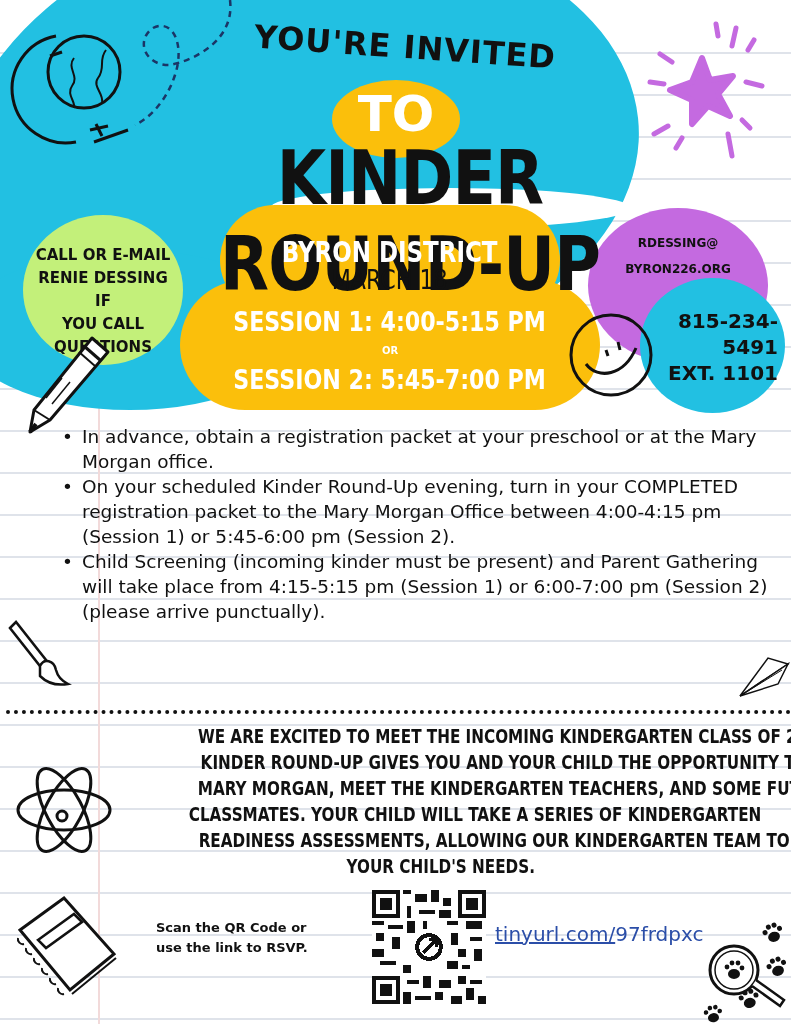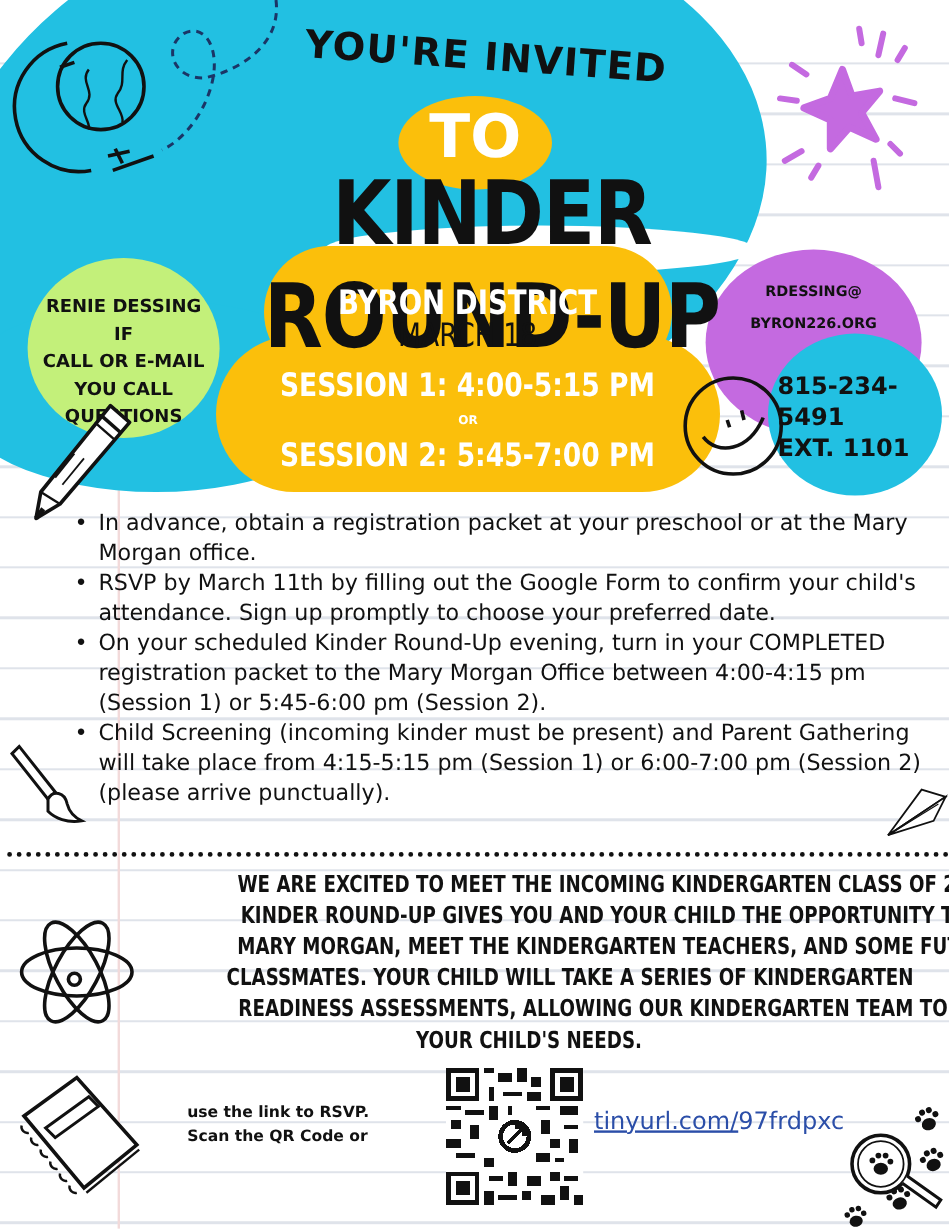--- a/index.html
+++ b/index.html
@@ -103,21 +103,21 @@
 
   .call-text {
     position: absolute; left: 28px; top: 244px; width: 150px; text-align: center;
     font-size: 15px; font-weight: bold; line-height: 23px; color: #111;
   }
   .email-text {
     position: absolute; left: 598px; top: 230px; width: 160px; text-align: center;
     font-size: 12px; font-weight: bold; line-height: 26px; color: #111;
   }
   .phone-text {
-    position: absolute; left: 648px; top: 308px; width: 130px; text-align: left;
+    position: absolute; left: 648px; top: 308px; width: 130px; text-align: right;
     font-size: 20px; font-weight: bold; line-height: 26px; color: #111;
   }
 
   .bullets {
     position: absolute; left: 60px; top: 424px; width: 720px;
     list-style: none; font-size: 18.5px; line-height: 25px; color: #111;
   }
   .bullets li { position: relative; padding-left: 22px; }
   .bullets li::before {
     content: "•"; position: absolute; left: 2px; top: 0;
@@ -202,22 +202,22 @@
 <div class="to-text">TO</div>
 <div class="title"><span>KINDER ROUND-UP</span></div>
 
 <div class="district"><span class="sx">BYRON DISTRICT</span></div>
 <div class="date"><span class="sx">MARCH 18</span></div>
 <div class="session1"><span class="sx">SESSION 1: 4:00-5:15 PM</span></div>
 <div class="or-text">OR</div>
 <div class="session2"><span class="sx">SESSION 2: 5:45-7:00 PM</span></div>
 
 <div class="call-text">
+  <div>CALL OR E-MAIL</div>
   <div>RENIE DESSING IF</div>
-  <div>CALL OR E-MAIL</div>
   <div>YOU CALL</div>
   <div>QUESTIONS</div>
 </div>
 <div class="email-text">
   <div>RDESSING@</div>
   <div>BYRON226.ORG</div>
 </div>
 <div class="phone-text">
   <div>815-234-</div>
   <div>5491</div>
@@ -236,21 +236,20 @@
   <line x1="62" y1="14" x2="78" y2="28" stroke="#111" stroke-width="3"></line>
   <line x1="57" y1="20" x2="73" y2="34" stroke="#111" stroke-width="2"></line>
   <line x1="12" y1="78" x2="28" y2="88" stroke="#111" stroke-width="2"></line>
   <line x1="40" y1="46" x2="24" y2="66" stroke="#111" stroke-width="1.5"></line>
   <line x1="48" y1="50" x2="30" y2="72" stroke="#111" stroke-width="1.5"></line>
   <path d="M8 100 L14 92" stroke="#111" stroke-width="4"></path>
 </svg>
 
 <ul class="bullets">
   <li>In advance, obtain a registration packet at your preschool or at the Mary Morgan office.</li>
-  <li>RSVP by March 11th by filling out the Google Form to confirm your child's attendance. Sign up promptly to choose your preferred date.</li>
   <li>On your scheduled Kinder Round-Up evening, turn in your COMPLETED registration packet to the Mary Morgan Office between 4:00-4:15 pm (Session 1) or 5:45-6:00 pm (Session 2).</li>
   <li>Child Screening (incoming kinder must be present) and Parent Gathering will take place from 4:15-5:15 pm (Session 1) or 6:00-7:00 pm (Session 2) (please arrive punctually).</li>
 </ul>
 
 <svg style="left:6px;top:620px" width="62" height="70" viewBox="0 0 62 70">
   <path d="M4 8 L10 2 L40 40 L34 46 Z" fill="#fff" stroke="#111" stroke-width="2.5"></path>
   <path d="M34 46 C38 38 48 40 50 50 C52 58 58 62 62 64 C50 66 40 62 34 56 Z" fill="#fff" stroke="#111" stroke-width="2.5"></path>
 </svg>
 
 <svg style="left:738px;top:656px" width="52" height="44" viewBox="0 0 52 44">
@@ -285,22 +284,22 @@
     <path d="M4 44 a5 5 0 0 0 6 6"></path>
       <path d="M12 54 a5 5 0 0 0 6 6"></path>
     <path d="M20 64 a5 5 0 0 0 6 6"></path>
       <path d="M28 74 a5 5 0 0 0 6 6"></path>
     <path d="M36 84 a5 5 0 0 0 6 6"></path>
       <path d="M44 94 a5 5 0 0 0 6 6"></path>
   </g>
 </svg>
 
 <div class="scan-text">
+  <div>Scan the QR Code or</div>
   <div>use the link to RSVP.</div>
-  <div>Scan the QR Code or</div>
 </div>
 
 <svg class="qr" viewBox="0 0 29 29" style="left:372px;top:890px;width:114px;height:114px" shape-rendering="crispEdges">
   <rect width="29" height="29" fill="#fff"></rect>
   <g fill="#111">
     <rect x="0" y="0" width="7" height="7"></rect>
       <rect x="1" y="1" width="5" height="5" fill="#fff"></rect>
       <rect x="2" y="2" width="3" height="3"></rect>
     <rect x="22" y="0" width="7" height="7"></rect>
       <rect x="23" y="1" width="5" height="5" fill="#fff"></rect>

